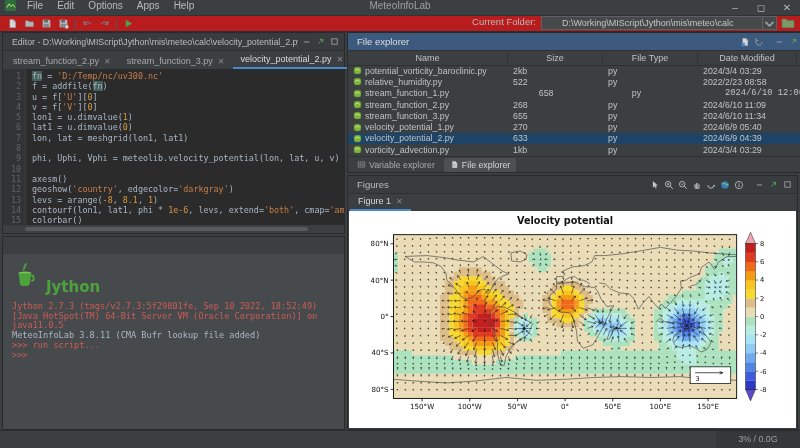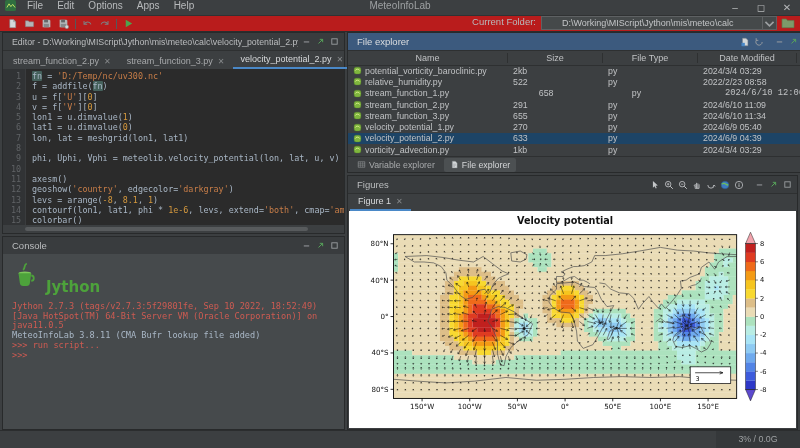--- a/index.html
+++ b/index.html
@@ -219,47 +219,20 @@
           <div>13</div>
           <div>14</div>
           <div>15</div>
         </div>
       <div class="codecol" id="codecol"><div><span class="c-hl">fn</span><span> = </span><span class="c-str">'D:/Temp/nc/uv300.nc'</span></div><div><span>f = addfile(</span><span class="c-hl">fn</span><span>)</span></div><div><span>u = f[</span><span class="c-str">'U'</span><span>][</span><span class="c-num">0</span><span>]</span></div><div><span>v = f[</span><span class="c-str">'V'</span><span>][</span><span class="c-num">0</span><span>]</span></div><div><span>lon1 = u.dimvalue(</span><span class="c-num">1</span><span>)</span></div><div><span>lat1 = u.dimvalue(</span><span class="c-num">0</span><span>)</span></div><div><span>lon, lat = meshgrid(lon1, lat1)</span></div><div>&nbsp;</div><div><span>phi, Uphi, Vphi = meteolib.velocity_potential(lon, lat, u, v)</span></div><div>&nbsp;</div><div><span>axesm()</span></div><div><span>geoshow(</span><span class="c-str">'country'</span><span>, edgecolor=</span><span class="c-str">'darkgray'</span><span>)</span></div><div><span>levs = arange(</span><span class="c-num">-8</span><span>, </span><span class="c-num">8.1</span><span>, </span><span class="c-num">1</span><span>)</span></div><div><span>contourf(lon1, lat1, phi * </span><span class="c-num">1e-6</span><span>, levs, extend=</span><span class="c-str">'both'</span><span>, cmap=</span><span class="c-str">'amwg256'</span></div><div><span>colorbar()</span></div></div>
     </div>
     <div class="hscroll"></div>
   </div>
 
   <div class="panel" style="left:2px;top:236px;width:343px;height:194px;">
-    <div class="panel-header">
-      <span id="console-ph-icon" style="display:flex;">
-          <svg viewBox="0 0 12 12">
-            <rect x="1.5" y="2" width="9" height="8" rx="1" fill="#55585a" stroke="#85898c" stroke-width="0.6"></rect>
-            <path d="M3 4.5l2 1.5-2 1.5" stroke="#c7cacb" fill="none" stroke-width="0.8"></path>
-            <path d="M6 8h2.5" stroke="#c7cacb" stroke-width="0.8"></path>
-          </svg>
-        </span>
-      <span class="ph-title">Console</span>
-      <span class="ph-icons" id="console-ctrls">
-          <span>
-            <svg viewBox="0 0 10 10">
-              <path d="M2 5.5h6" stroke="#9a9ea1" stroke-width="1.1"></path>
-            </svg>
-          </span>
-          <span>
-            <svg viewBox="0 0 10 10">
-              <path d="M2.8 7.2L7.4 2.6M4.2 2.6h3.2v3.2" stroke="#57a35a" stroke-width="1.1" fill="none"></path>
-            </svg>
-          </span>
-          <span>
-            <svg viewBox="0 0 10 10">
-              <rect x="2" y="2" width="6" height="6" fill="none" stroke="#9a9ea1" stroke-width="1"></rect>
-            </svg>
-          </span>
-        </span>
-    </div>
     <div class="console-body">
       <div class="jy-logo">
         <span id="jy-cup"><svg width="30" height="30" viewBox="0 0 40 40">
               <path d="M17 2c-5 2.5-1 6-5 8.5" stroke="#4da23b" stroke-width="2.4" fill="none"></path>
               <ellipse cx="14.5" cy="15" rx="8.5" ry="2.4" fill="#7cc75a"></ellipse>
               <path d="M6 15h17l-1.8 13a4.5 4.5 0 01-4.4 4h-4.6a4.5 4.5 0 01-4.4-4z" fill="#4da23b"></path>
               <path d="M23 18c4.5 0 4.5 7 0 7" stroke="#4da23b" stroke-width="2.4" fill="none"></path>
             </svg></span>
         <span class="jy-name">Jython</span>
       </div>
@@ -388,21 +361,21 @@
             <span class="fcell" style="width: 160px;">
               <span style="display: flex;">
                 <svg viewBox="0 0 12 12">
                   <rect x="1.5" y="1.5" width="9" height="9" rx="2.6" fill="#7fb63e" stroke="#5b8f28" stroke-width="0.5"></rect>
                   <path d="M2.8 6.2c1.5-2.6 4.9-2.6 6.4 0" stroke="#dcee8e" stroke-width="1.2" fill="none"></path>
                 </svg>
               </span>
               <span>stream_function_2.py</span>
             </span>
             <span class="fcell" style="width: 95px;">
-              <span>291</span>
+              <span>268</span>
             </span>
             <span class="fcell" style="width: 95px;">
               <span>py</span>
             </span>
             <span class="fcell" style="width: 99px;">
               <span>2024/6/10 11:09</span>
             </span>
           </div>
           <div class="frow">
             <span class="fcell" style="width: 160px;">

